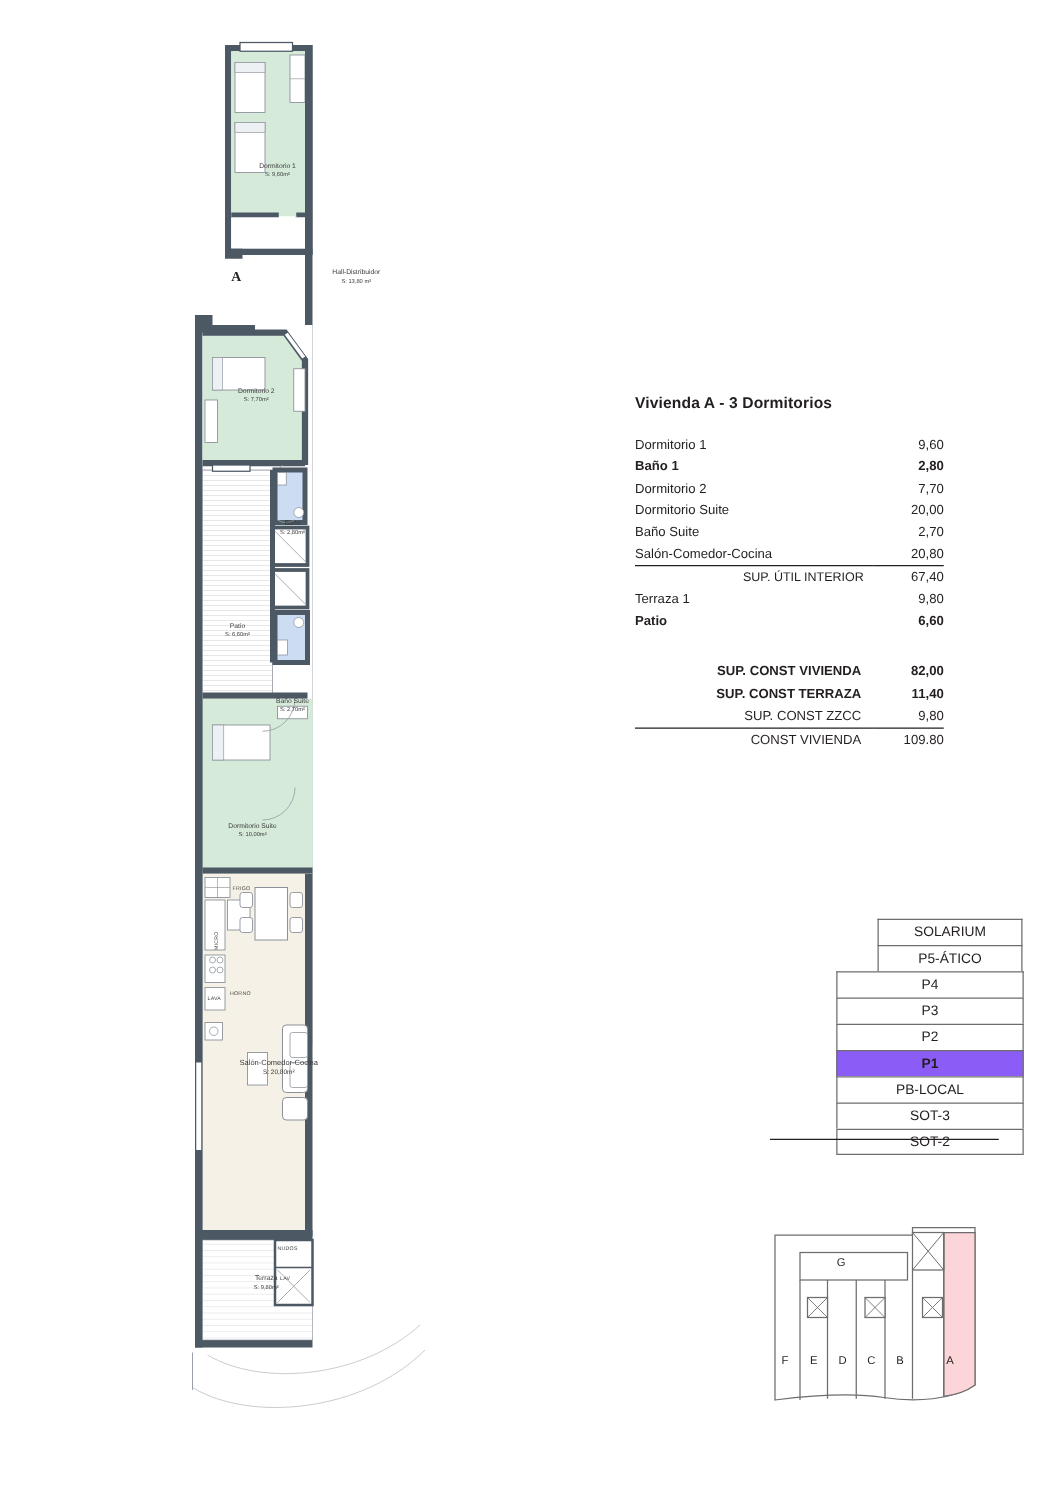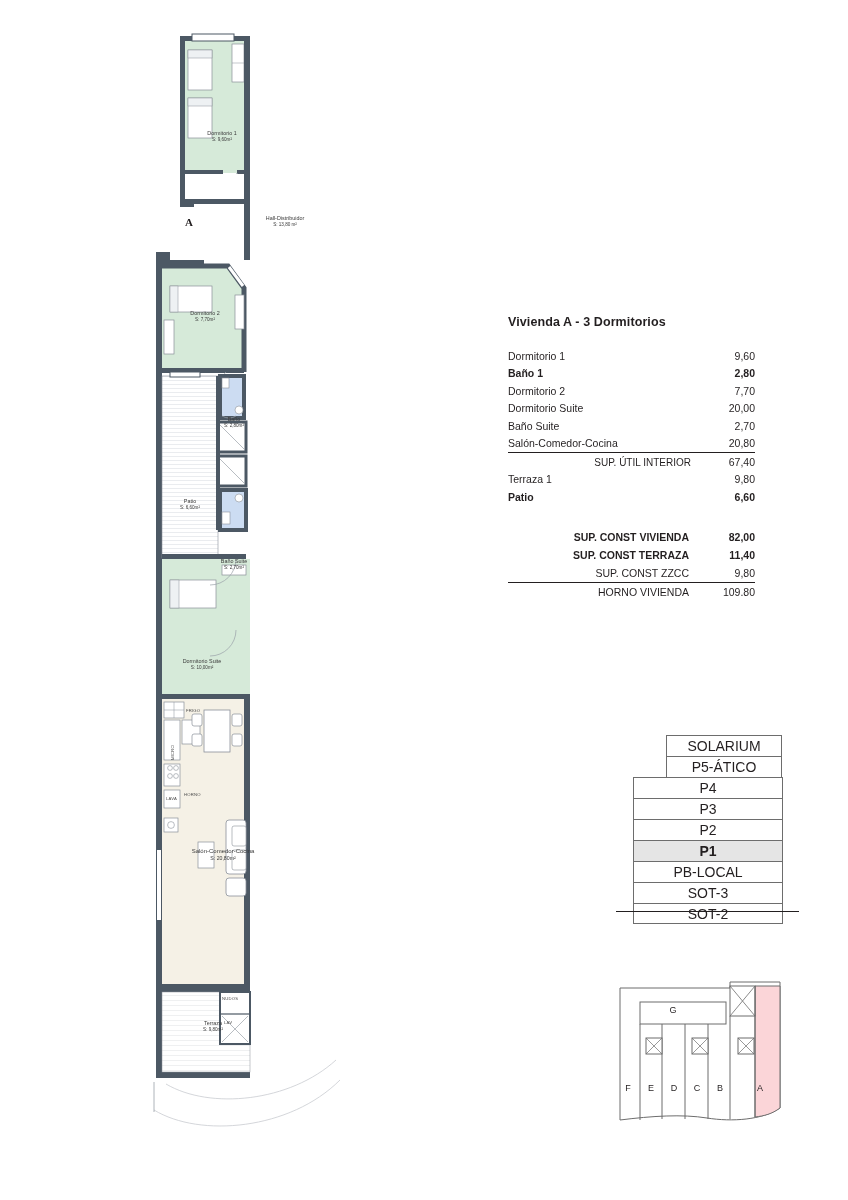--- a/index.html
+++ b/index.html
@@ -104,38 +104,38 @@
     margin-left: 3px;
   }
   table.totals td { padding: 3px 0; }
   table.totals td.lbl { text-align: right; padding-right: 10px; }
   table.totals td.val { text-align: right; width: 56px; white-space: nowrap; }
   tr.total-row td { border-top: 1px solid #231f20; }
 
   
   #floors {
     position: absolute;
-    left: 633px;
+    left: 669px;
     top: 735px;
     width: 150px;
-    font-size: 14px;
+    font-size: 11px;
   }
   .floor {
     border: 1px solid #6d6d6d;
     border-bottom: none;
     height: 21px;
     line-height: 21px;
     text-align: center;
     background: #ffffff;
     position: relative;
   }
   .floor:last-child { border-bottom: 1px solid #6d6d6d; }
   .floor.narrow { margin-left: 33px; width: 116px; box-sizing: border-box; }
   .floor.wide { width: 150px; box-sizing: border-box; }
-  .floor.active { background: #e5e5e5; font-weight: bold; }
+  .floor.active { background: #8b5cf6; font-weight: bold; }
   #ground-line {
     position: absolute;
     left: 616px;
     top: 911px;
     width: 183px;
     height: 0;
     border-top: 1.4px solid #231f20;
   }
 
   
@@ -410,21 +410,21 @@
       </tr>
       <tr>
         <td class="lbl b">SUP. CONST TERRAZA</td>
         <td class="val b">11,40</td>
       </tr>
       <tr>
         <td class="lbl">SUP. CONST ZZCC</td>
         <td class="val">9,80</td>
       </tr>
       <tr class="total-row">
-        <td class="lbl">HORNO VIVIENDA</td>
+        <td class="lbl">CONST VIVIENDA</td>
         <td class="val">109.80</td>
       </tr>
     </tbody>
   </table>
 </div>
 
 <div id="floors">
   <div class="floor narrow">SOLARIUM</div>
   <div class="floor narrow">P5-ÁTICO</div>
   <div class="floor wide">P4</div>

